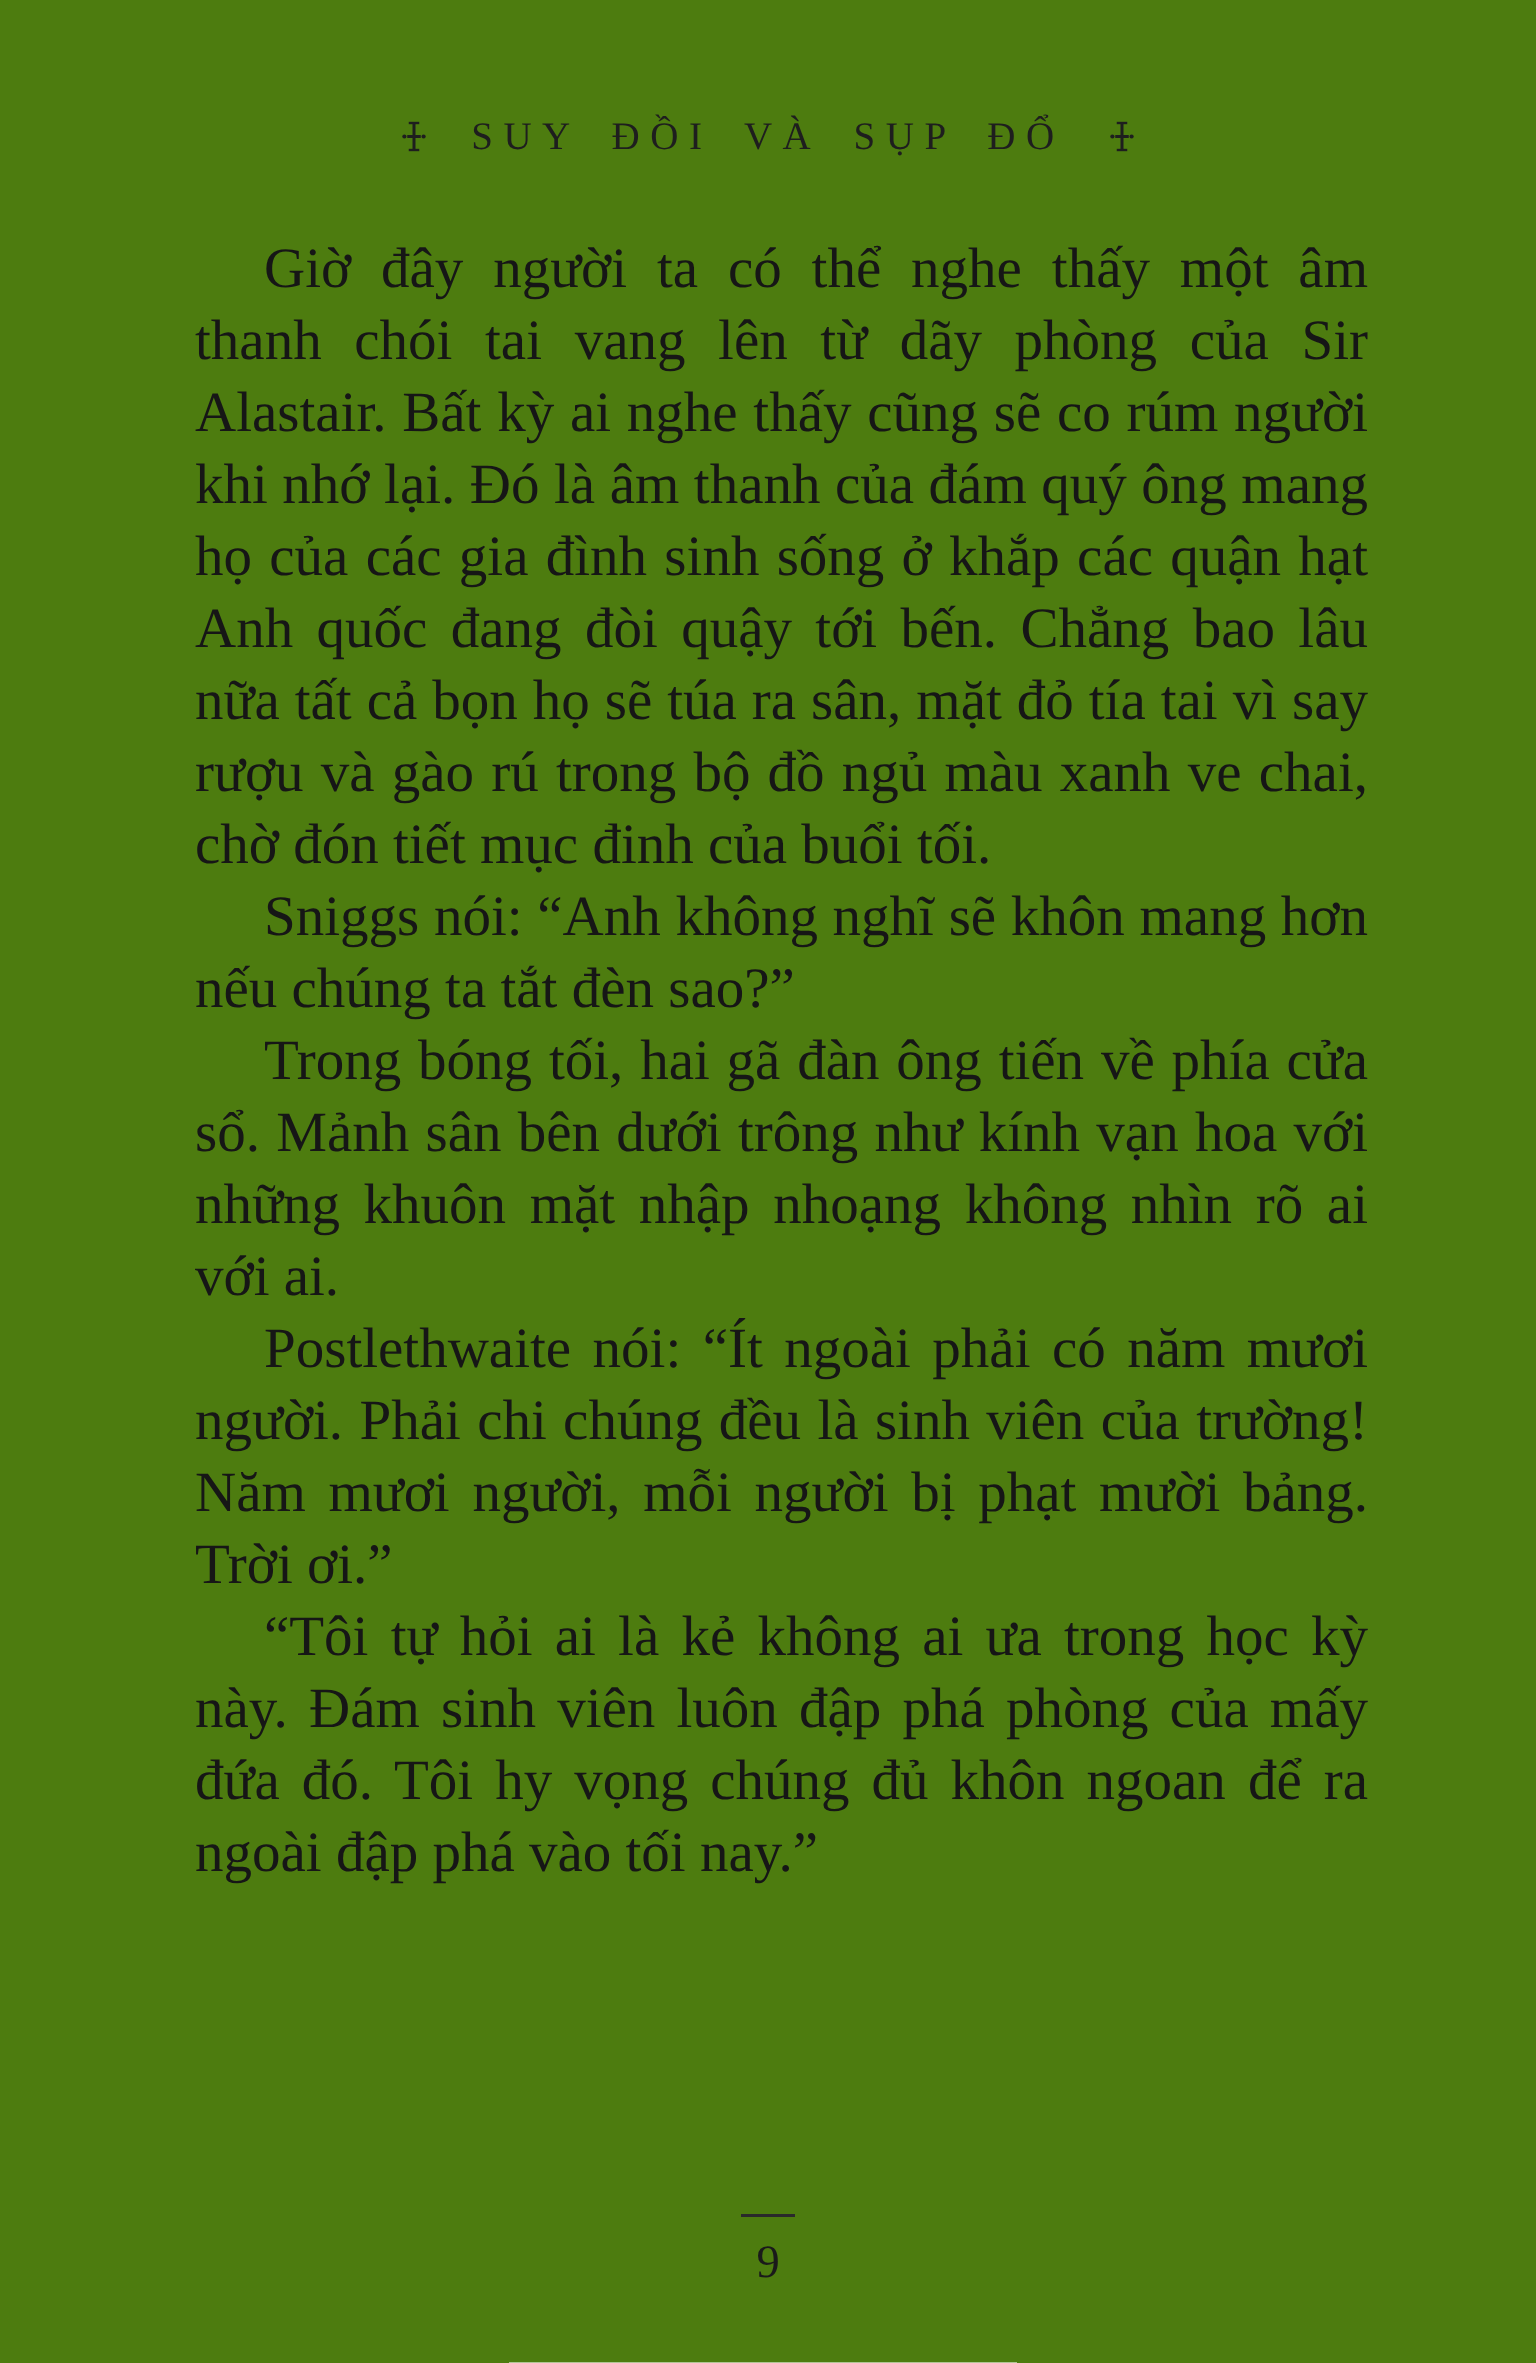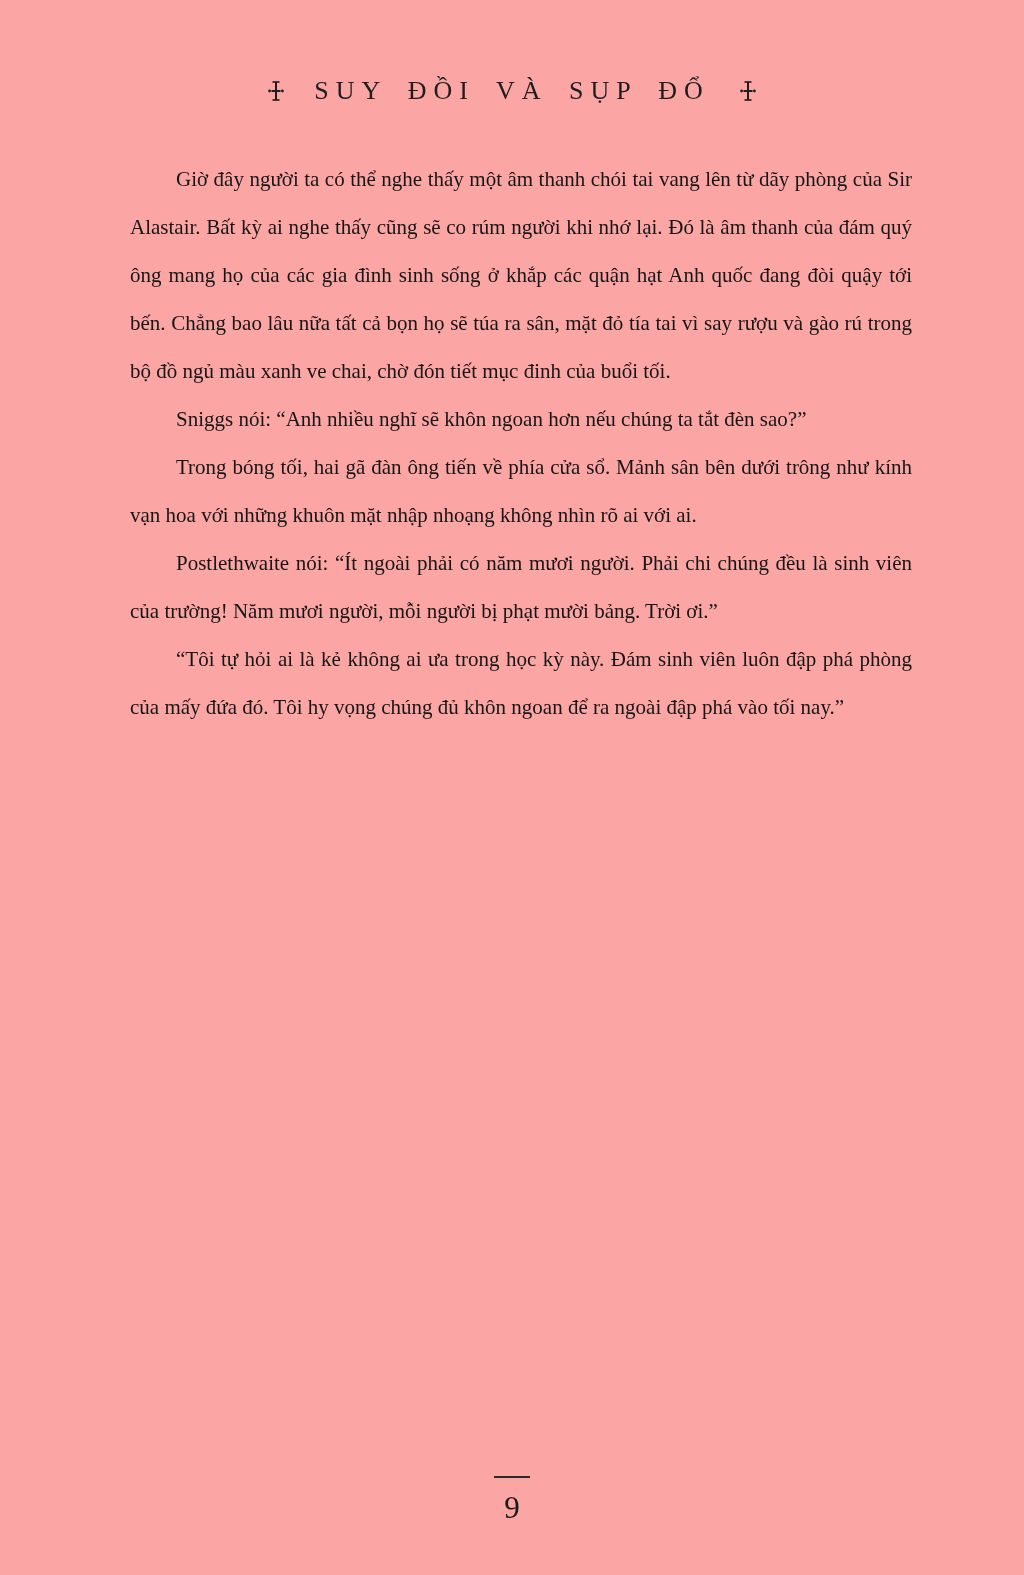--- a/index.html
+++ b/index.html
@@ -4,21 +4,21 @@
 <style>
   html, body {
     margin: 0;
     padding: 0;
     background: #ffffff;
   }
   .page {
     position: relative;
     width: 1024px;
     height: 1575px;
-    background: #fca5a5;
+    background: #4d7c0f;
     color: #1a1a1a;
     font-family: "Liberation Serif", "DejaVu Serif", serif;
     overflow: hidden;
   }
   .running-head {
     position: absolute;
     top: 76px;
     left: 0;
     width: 100%;
     display: flex;
@@ -38,21 +38,21 @@
     align-items: center;
     justify-content: center;
     width: 16px;
     height: 22px;
   }
   .body-text {
     position: absolute;
     top: 155px;
     left: 130px;
     width: 782px;
-    font-size: 21px;
+    font-size: 38px;
     line-height: 48px;
     text-align: justify;
     color: #161616;
   }
   .body-text p {
     margin: 0;
     padding: 0;
     text-indent: 46px;
   }
   .page-footer {
@@ -102,21 +102,21 @@
           <rect x="3.5" y="10" width="9" height="2"></rect>
           <circle cx="1.6" cy="11" r="1.4"></circle>
           <circle cx="14.4" cy="11" r="1.4"></circle>
         </g>
       </svg>
     </span>
   </header>
 
   <main class="body-text">
     <p>Giờ đây người ta có thể nghe thấy một âm thanh chói tai vang lên từ dãy phòng của Sir Alastair. Bất kỳ ai nghe thấy cũng sẽ co rúm người khi nhớ lại. Đó là âm thanh của đám quý ông mang họ của các gia đình sinh sống ở khắp các quận hạt Anh quốc đang đòi quậy tới bến. Chẳng bao lâu nữa tất cả bọn họ sẽ túa ra sân, mặt đỏ tía tai vì say rượu và gào rú trong bộ đồ ngủ màu xanh ve chai, chờ đón tiết mục đinh của buổi tối.</p>
-    <p>Sniggs nói: “Anh nhiều nghĩ sẽ khôn ngoan hơn nếu chúng ta tắt đèn sao?”</p>
+    <p>Sniggs nói: “Anh không nghĩ sẽ khôn mang hơn nếu chúng ta tắt đèn sao?”</p>
     <p>Trong bóng tối, hai gã đàn ông tiến về phía cửa sổ. Mảnh sân bên dưới trông như kính vạn hoa với những khuôn mặt nhập nhoạng không nhìn rõ ai với ai.</p>
     <p>Postlethwaite nói: “Ít ngoài phải có năm mươi người. Phải chi chúng đều là sinh viên của trường! Năm mươi người, mỗi người bị phạt mười bảng. Trời ơi.”</p>
     <p>“Tôi tự hỏi ai là kẻ không ai ưa trong học kỳ này. Đám sinh viên luôn đập phá phòng của mấy đứa đó. Tôi hy vọng chúng đủ khôn ngoan để ra ngoài đập phá vào tối nay.”</p>
   </main>
 
   <footer class="page-footer">
     <div class="footer-rule"></div>
     <div class="page-number">9</div>
   </footer>
 

